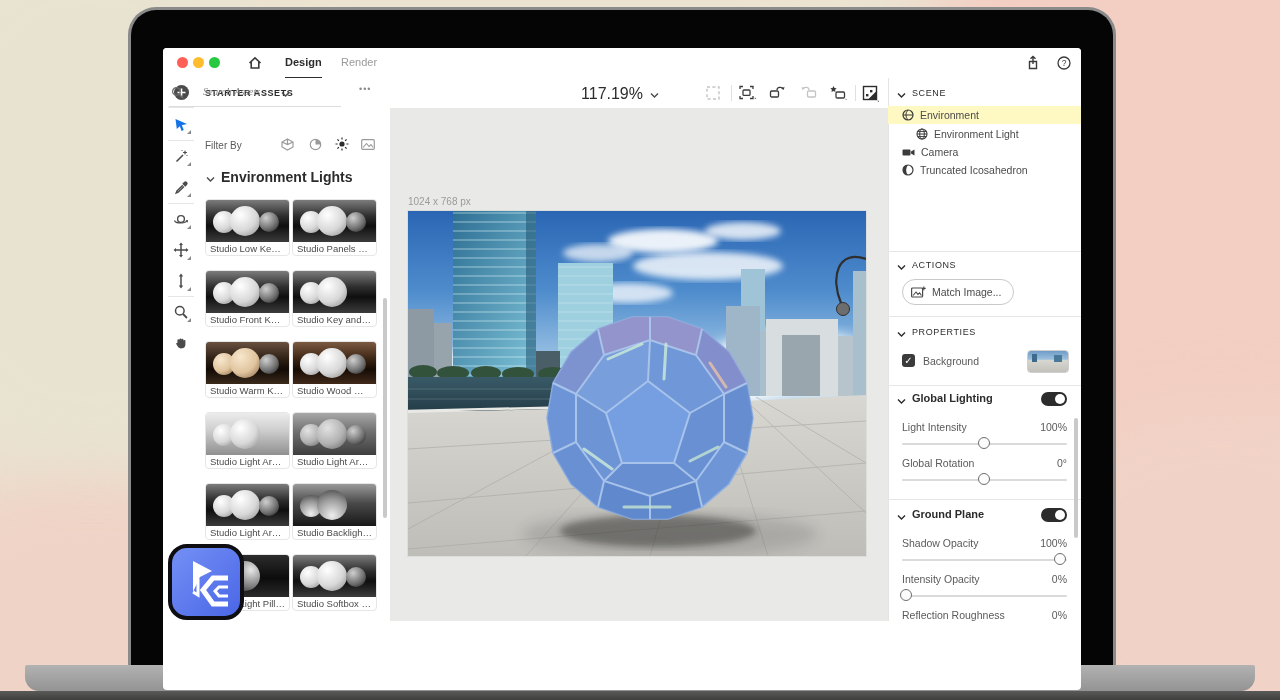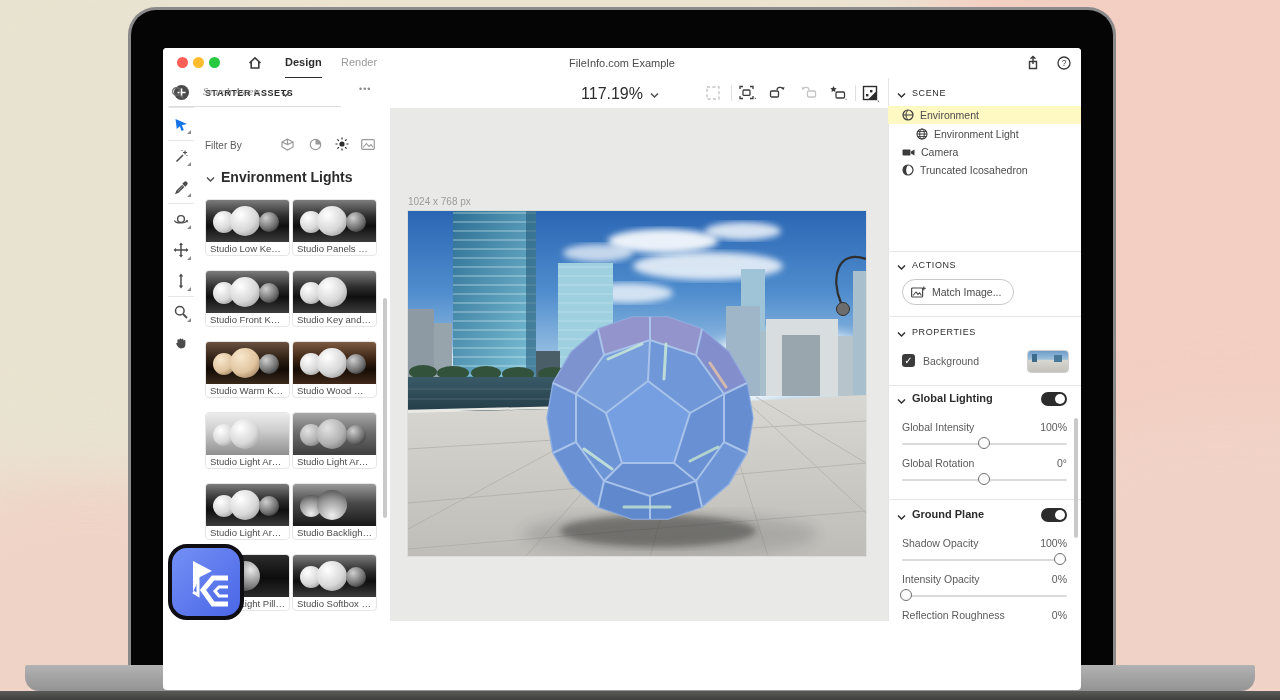--- a/index.html
+++ b/index.html
@@ -98,21 +98,20 @@
   <div class="abs dot" style="left:14px;background:#ff5f57;"></div>
   <div class="abs dot" style="left:30px;background:#febc2e;"></div>
   <div class="abs dot" style="left:46px;background:#28c840;"></div>
   <div class="abs" style="left:84px;top:7px;">
     <svg width="16" height="16" viewBox="0 0 16 16">
           <path d="M2.5,8 L8,2.8 L13.5,8 M4.2,7 V13 H11.8 V7" fill="none" stroke="#3b3b3b" stroke-width="1.6"></path>
         </svg>
   </div>
   <div class="abs tab active" style="left:122px;"><span>Design</span></div>
   <div class="abs tab inactive" style="left:178px;"><span>Render</span></div>
-  <div class="abs title">FileInfo.com Example</div>
   <div class="abs" style="left:862px;top:7px;">
     <svg width="16" height="16" viewBox="0 0 16 16">
           <path d="M4.5,6.5 H11.5 V13.5 H4.5 Z M8,1.5 V9 M5.5,3.8 L8,1.4 L10.5,3.8" fill="none" stroke="#3b3b3b" stroke-width="1.4"></path>
         </svg>
   </div>
   <div class="abs" style="left:893px;top:7px;">
     <svg width="16" height="16" viewBox="0 0 16 16">
           <circle cx="8" cy="8" r="6" fill="none" stroke="#3b3b3b" stroke-width="1.3"></circle>
           <text x="8" y="11" text-anchor="middle" font-size="8.5" fill="#3b3b3b" font-family="Liberation Sans,sans-serif">?</text>
         </svg>
@@ -577,21 +576,21 @@
 
   <div class="abs rpdiv" style="left:725px;top:337px;"></div>
   <div class="abs" style="left:734px;top:347px;"><svg width="9" height="7" viewBox="0 0 9 7">
           <polyline points="1,1.5 4.5,5 8,1.5" fill="none" stroke="#2c2c2c" stroke-width="1.4"></polyline>
         </svg></div>
   <div class="abs subh" style="left:749px;top:344px;">Global Lighting</div>
   <div class="toggle" style="left:878px;top:344px;">
         <i></i>
       </div>
 
-  <div class="abs prl" style="left:739px;top:373px;">Global Intensity</div>
+  <div class="abs prl" style="left:739px;top:373px;">Light Intensity</div>
   <div class="abs prv" style="left:844px;top:373px;width:60px;">100%</div>
   <div class="abs track" style="left:739px;top:395px;">
         <span class="knob" style="left:76px;"></span>
       </div>
 
   <div class="abs prl" style="left:739px;top:409px;">Global Rotation</div>
   <div class="abs prv" style="left:844px;top:409px;width:60px;">0°</div>
   <div class="abs track" style="left:739px;top:431px;">
         <span class="knob" style="left:76px;"></span>
       </div>

